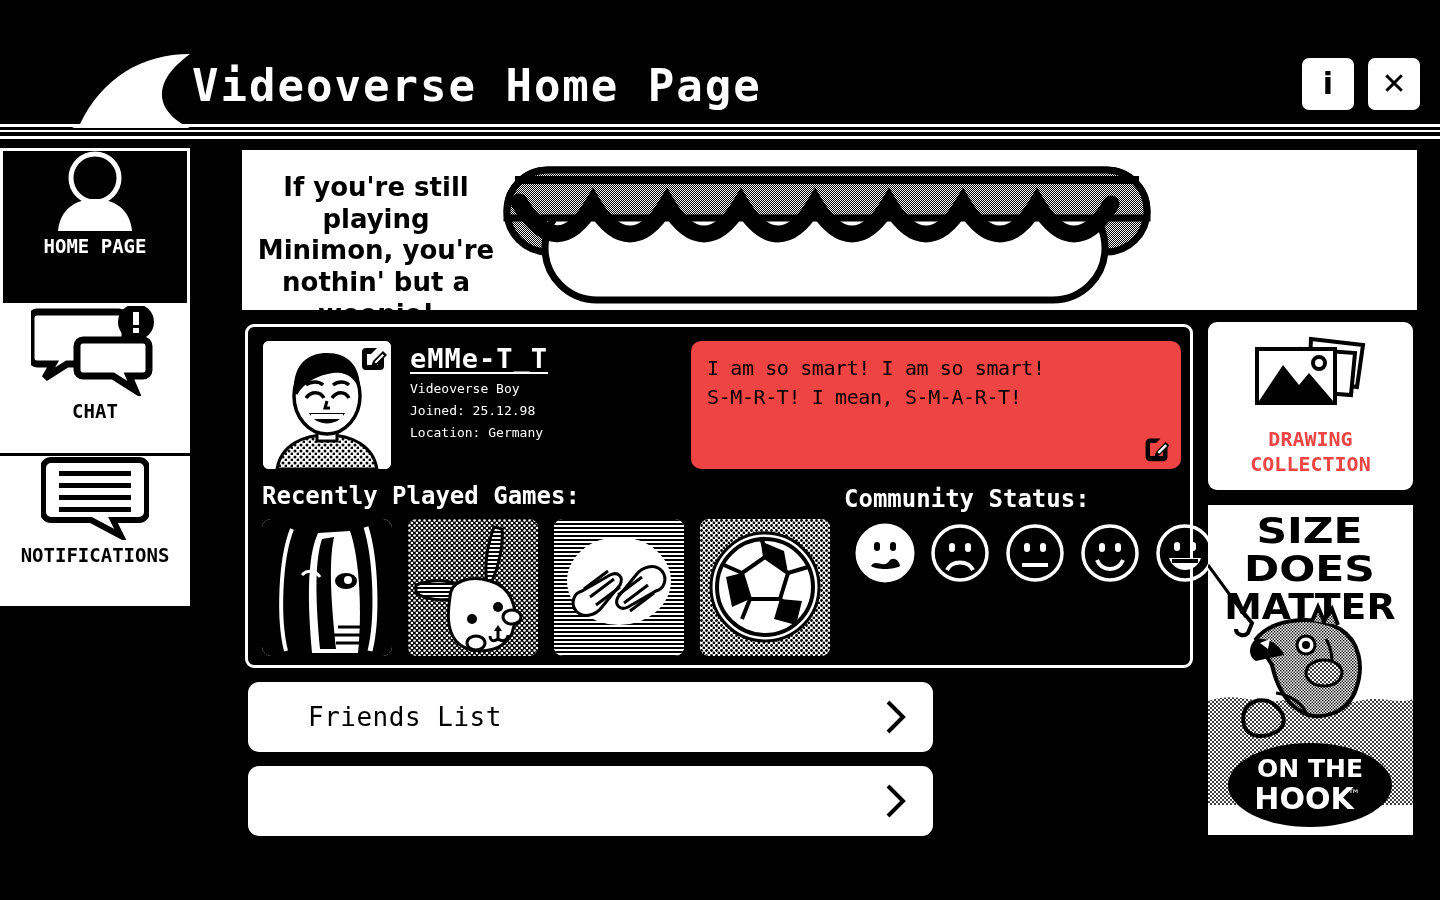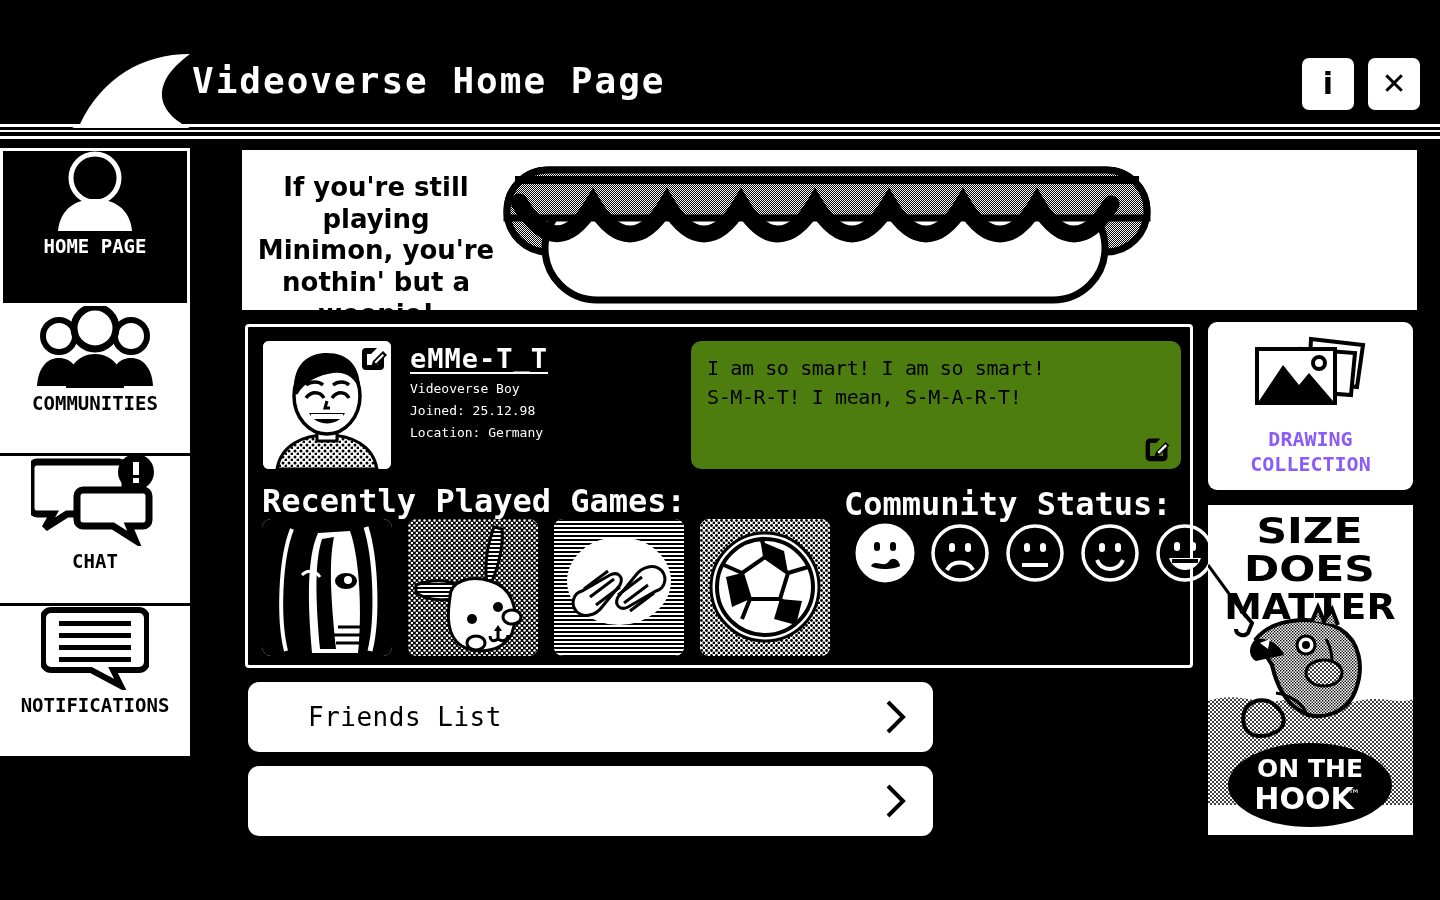--- a/index.html
+++ b/index.html
@@ -10,21 +10,21 @@
     -webkit-font-smoothing:none;
   }
   .screen { position:relative; width:1440px; height:900px; background:#000; }
 
   
   .titlebar { position:absolute; left:0; top:0; width:1440px; height:122px; }
   .wave { position:absolute; left:72px; top:52px; width:120px; height:78px; }
   .title-text {
     position:absolute; left:192px; top:60px;
     font-family:"DejaVu Sans Mono", monospace;
-    font-size:36px; font-weight:bold; letter-spacing:2px; color:#fff;
+    font-size:44px; font-weight:bold; letter-spacing:2px; color:#fff;
     white-space:nowrap;
   }
   .tb-buttons { position:absolute; right:20px; top:58px; display:flex; gap:14px; }
   .tb-btn {
     width:52px; height:52px; background:#fff; border-radius:7px;
     display:flex; align-items:center; justify-content:center;
   }
   .tb-btn .glyph { color:#000; font-weight:bold; font-size:30px; line-height:1; font-family:"DejaVu Sans", sans-serif;}
   .divider { position:absolute; left:0; width:1440px; background:#fff; }
   .d1 { top:124px; height:3px; }
@@ -55,49 +55,49 @@
     font-weight:bold; font-size:26px; line-height:1.22; text-align:center; color:#000;
   }
   .bt-left { left:14px; top:22px; width:240px; }
   .bt-right { right:6px; top:20px; width:275px; }
   .digibots { font-family:"DejaVu Sans Mono", monospace; font-weight:bold; letter-spacing:-1px; }
   .hotdog { position:absolute; left:255px; top:8px; }
 
   
   .profile-card {
     position:absolute; left:245px; top:324px; width:948px; height:344px;
-    background:#000; border:3px solid #fff; border-radius:4px;
+    background:#000; border:3px solid #fff; border-radius:9px;
   }
   .avatar-wrap {
     position:absolute; left:15px; top:14px; width:128px; height:128px;
     background:#fff; border-radius:6px; overflow:hidden;
   }
   .edit-badge { position:absolute; right:2px; top:2px; width:32px; height:32px; }
   .pinfo { position:absolute; left:162px; top:16px; }
   .pname {
     font-family:"DejaVu Sans Mono", monospace; font-size:27px; font-weight:bold;
     color:#fff; text-decoration:underline; text-underline-offset:4px; letter-spacing:1px;
   }
   .pmeta {
     font-family:"DejaVu Sans Mono", monospace; font-size:13px; color:#fff;
     margin-top:7px; letter-spacing:0px;
   }
   .status-box {
     position:absolute; left:443px; top:14px; width:490px; height:128px;
-    background:#4d7c0f; border-radius:10px; padding:13px 16px;
+    background:#ef4444; border-radius:10px; padding:13px 16px;
   }
   .status-text {
     font-family:"DejaVu Sans Mono", monospace; font-size:20px; color:#000;
     line-height:1.45; letter-spacing:-0.4px;
   }
   .status-edit { position:absolute; right:10px; bottom:6px; width:28px; height:28px; }
 
   .sect-label {
     position:absolute; font-family:"DejaVu Sans Mono", monospace;
-    font-size:32px; font-weight:bold; color:#fff; letter-spacing:0px;
+    font-size:24px; font-weight:bold; color:#fff; letter-spacing:0px;
   }
   .lbl-games { left:14px; top:155px; }
   .lbl-status { left:596px; top:158px; }
 
   .games-row { position:absolute; left:14px; top:192px; display:flex; gap:16px; }
   .game-tile {
     width:130px; height:137px; background:#fff; border-radius:9px; overflow:hidden;
     position:relative;
   }
   .emoji-row { position:absolute; left:606px; top:195px; display:flex; gap:13px; }
@@ -113,21 +113,21 @@
   .act-2 { top:766px; }
   .act-label {
     font-family:"DejaVu Sans Mono", monospace; font-size:26px;
     margin-left:60px; letter-spacing:0.5px;
   }
   .chev { position:absolute; right:26px; top:50%; transform:translateY(-50%); }
 
   
   .drawing-card {
     position:absolute; left:1208px; top:322px; width:205px; height:168px;
-    background:#fff; border-radius:9px; color:#8b5cf6;
+    background:#fff; border-radius:9px; color:#ef4444;
     display:flex; flex-direction:column; align-items:center; justify-content:center;gap:16px;
   }
   .dc-label {
     font-family:"DejaVu Sans Mono", monospace; font-size:20px; font-weight:bold;
     text-align:center; line-height:1.25; margin-top:6px; letter-spacing:0px;
   }
   .ad-card {
     position:absolute; left:1208px; top:505px; width:205px; height:330px;
     background:#fff; overflow:hidden;
   }
@@ -160,31 +160,20 @@
   <div class="sidebar">
 
     <div class="nav-item active" style="height:158px;">
       <svg class="nav-ico" width="86" height="80" viewBox="0 0 86 80">
         <circle cx="43" cy="27" r="24" fill="none" stroke="#fff" stroke-width="5"></circle>
         <path d="M6 80 C 8 58, 24 48, 43 48 C 62 48, 78 58, 80 80 Z" fill="#fff"></path>
       </svg>
       <div class="nav-label nowrap">HOME PAGE</div>
     </div>
 
-    <div class="nav-item" style="height:150px;">
-      <svg class="nav-ico" width="120" height="82" viewBox="0 0 120 82">
-        <circle cx="24" cy="30" r="16" fill="none" stroke="#000" stroke-width="6"></circle>
-        <path d="M2 80 C 3 62, 12 52, 24 52 C 36 52, 45 62, 46 80 Z" fill="#000"></path>
-        <circle cx="96" cy="30" r="16" fill="none" stroke="#000" stroke-width="6"></circle>
-        <path d="M74 80 C 75 62, 84 52, 96 52 C 108 52, 117 62, 118 80 Z" fill="#000"></path>
-        <circle cx="60" cy="22" r="21" fill="none" stroke="#000" stroke-width="7"></circle>
-        <path d="M31 82 C 32 60, 44 48, 60 48 C 76 48, 88 60, 89 82 Z" fill="#000"></path>
-      </svg>
-      <div class="nav-label nowrap">COMMUNITIES</div>
-    </div>
 
     <div class="nav-item" style="height:150px;">
       <svg class="nav-ico" width="128" height="90" viewBox="0 0 128 90">
         <path d="M6 6 H 88 A6 6 0 0 1 94 12 V 52 A6 6 0 0 1 88 58 H 36 L 14 72 L 22 58 H 6 A6 6 0 0 1 0 52 V 12 A6 6 0 0 1 6 6 Z" fill="#fff" stroke="#000" stroke-width="7"></path>
         <path d="M52 34 H 112 A6 6 0 0 1 118 40 V 64 A6 6 0 0 1 112 70 H 98 L 104 84 L 82 70 H 52 A6 6 0 0 1 46 64 V 40 A6 6 0 0 1 52 34 Z" fill="#fff" stroke="#000" stroke-width="7"></path>
         <circle cx="105" cy="16" r="18" fill="#000"></circle>
         <rect x="102" y="6" width="6" height="13" fill="#fff"></rect>
         <rect x="102" y="22" width="6" height="5" fill="#fff"></rect>
       </svg>
       <div class="nav-label nowrap">CHAT</div>

